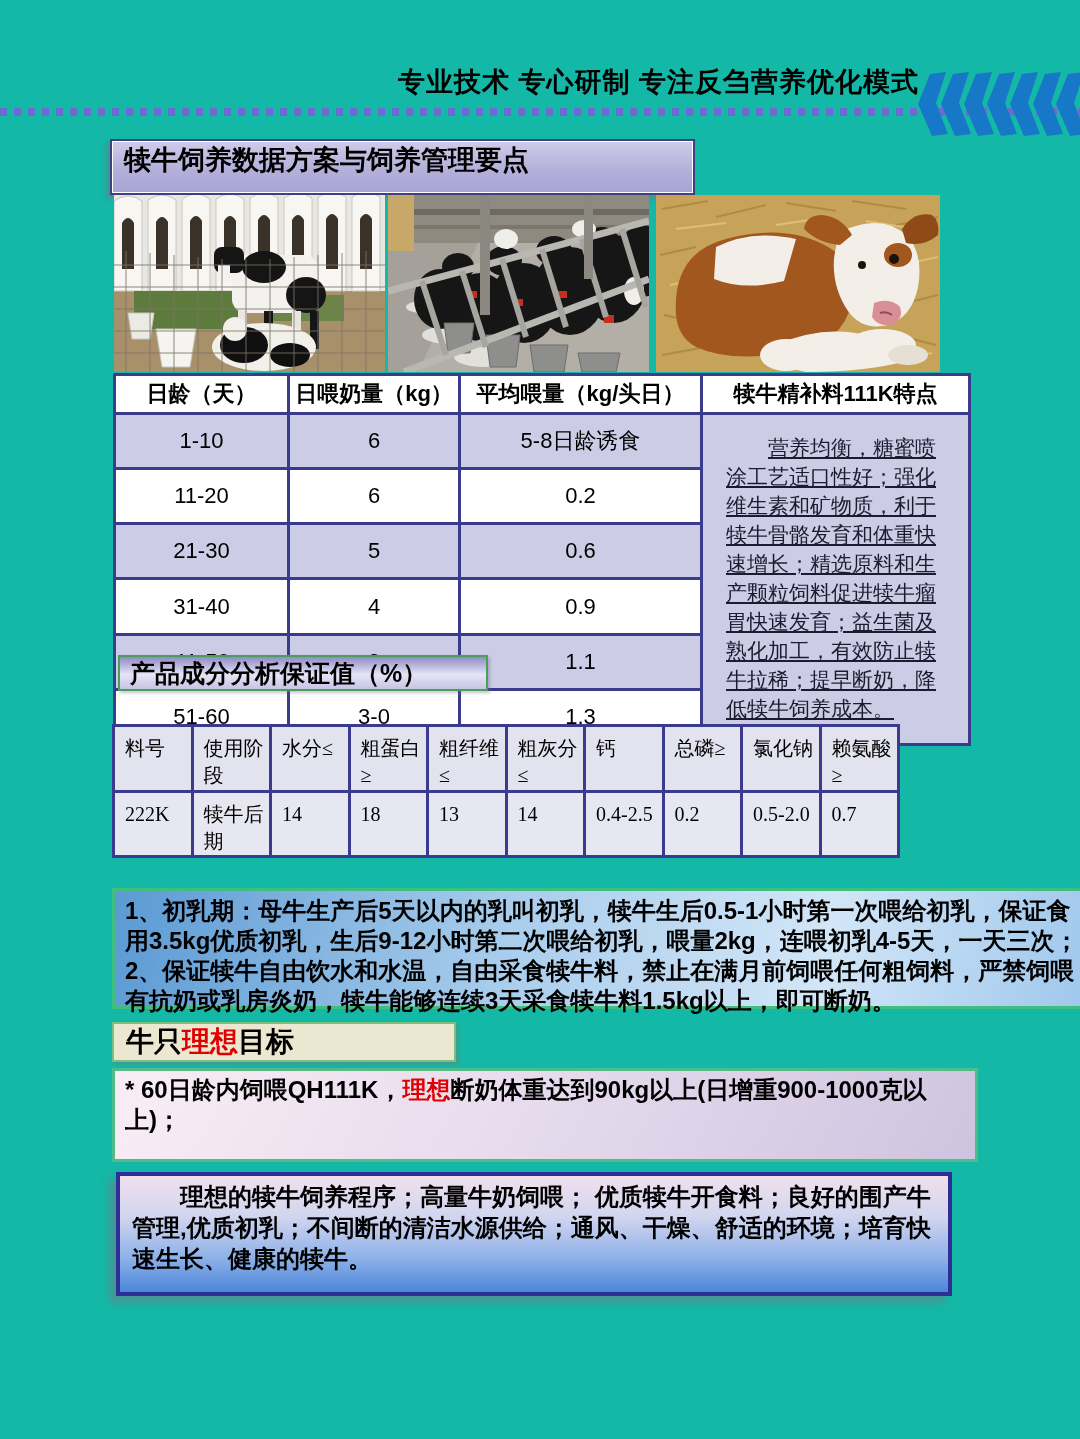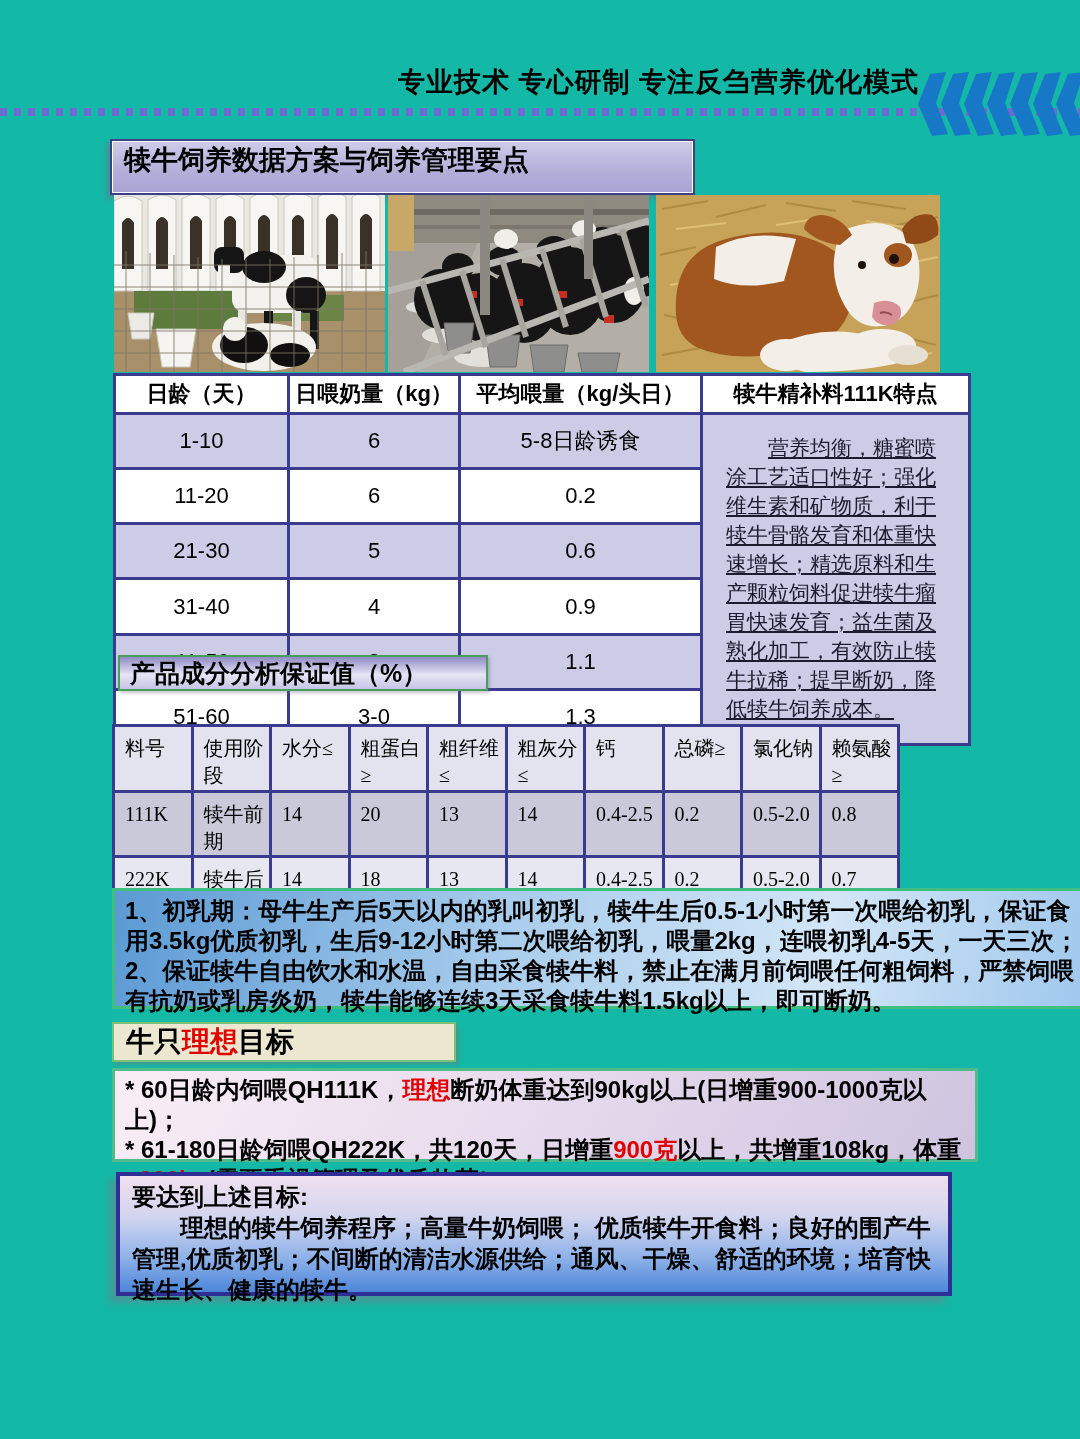--- a/index.html
+++ b/index.html
@@ -314,32 +314,20 @@
       <th>使用阶段</th>
       <th>水分≤</th>
       <th>粗蛋白≥</th>
       <th>粗纤维≤</th>
       <th>粗灰分≤</th>
       <th>钙</th>
       <th>总磷≥</th>
       <th>氯化钠</th>
       <th>赖氨酸≥</th>
     </tr>
-    <tr class="r1">
-      <td>111K</td>
-      <td>犊牛前期</td>
-      <td>14</td>
-      <td>20</td>
-      <td>13</td>
-      <td>14</td>
-      <td>0.4-2.5</td>
-      <td>0.2</td>
-      <td>0.5-2.0</td>
-      <td>0.8</td>
-    </tr>
     <tr class="r2">
       <td>222K</td>
       <td>犊牛后期</td>
       <td>14</td>
       <td>18</td>
       <td>13</td>
       <td>14</td>
       <td>0.4-2.5</td>
       <td>0.2</td>
       <td>0.5-2.0</td>
@@ -350,21 +338,19 @@
 
   <div class="notebox">
     <p>1、初乳期：母牛生产后5天以内的乳叫初乳，犊牛生后0.5-1小时第一次喂给初乳，保证食用3.5kg优质初乳，生后9-12小时第二次喂给初乳，喂量2kg，连喂初乳4-5天，一天三次；</p>
     <p>2、保证犊牛自由饮水和水温，自由采食犊牛料，禁止在满月前饲喂任何粗饲料，严禁饲喂有抗奶或乳房炎奶，犊牛能够连续3天采食犊牛料1.5kg以上，即可断奶。</p>
   </div>
 
   <div class="goaltitle"><span>牛只</span><span class="red">理想</span><span>目标</span></div>
 
   <div class="goalbox">
     <p><span>* 60日龄内饲喂QH111K，</span><span class="red">理想</span><span>断奶体重达到90kg以上(日增重900-1000克以上)；</span></p>
-    <p><span>* 61-180日龄饲喂QH222K，共120天，日增重</span><span class="red">900克</span><span>以上，共增重108kg，体重</span><br><span class="red">&gt;200kg</span><span>(需要重视管理及优质牧草）；</span></p>
   </div>
 
   <div class="sumbox">
-    <p class="hd">要达到上述目标:</p>
     <p class="bd">理想的犊牛饲养程序；高量牛奶饲喂； 优质犊牛开食料；良好的围产牛管理,优质初乳；不间断的清洁水源供给；通风、干燥、舒适的环境；培育快速生长、健康的犊牛。</p>
   </div>
 
 </div>
 
 </body></html>

